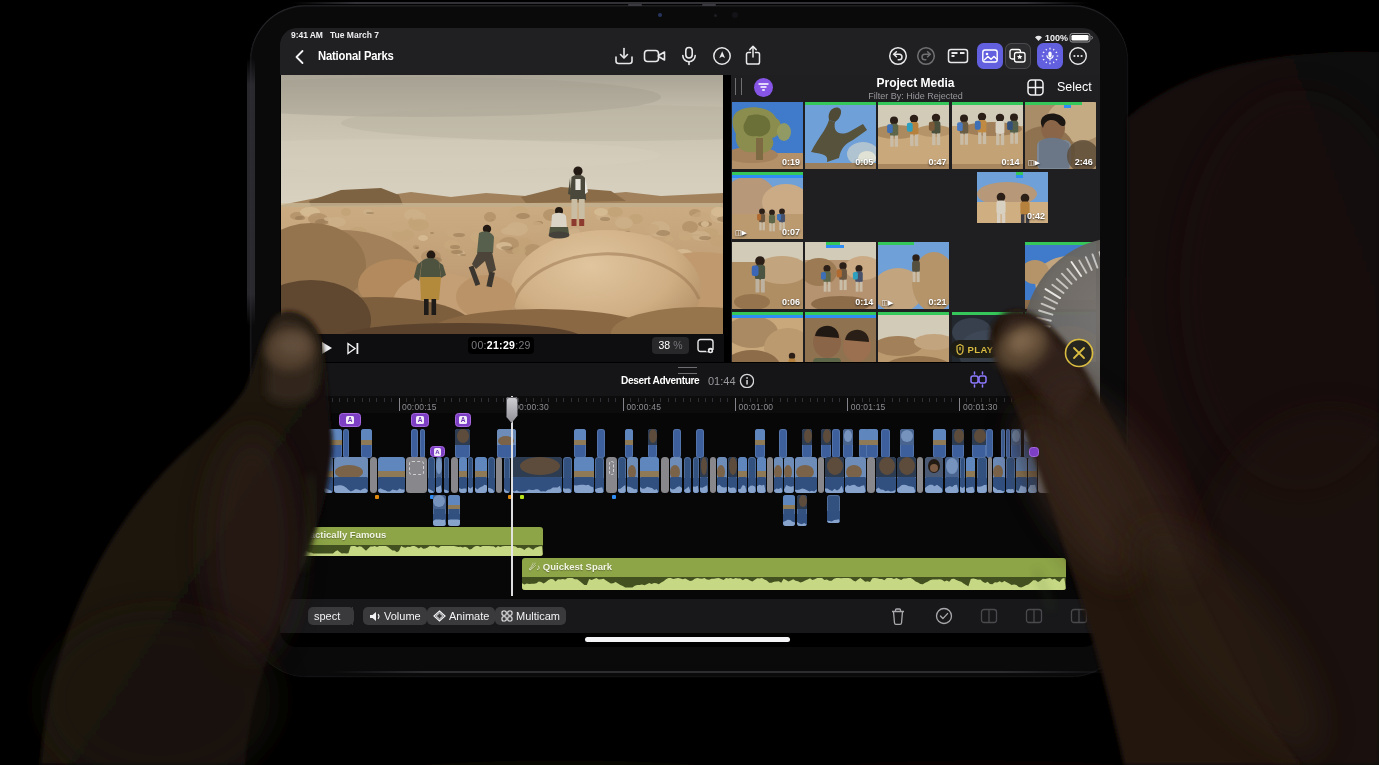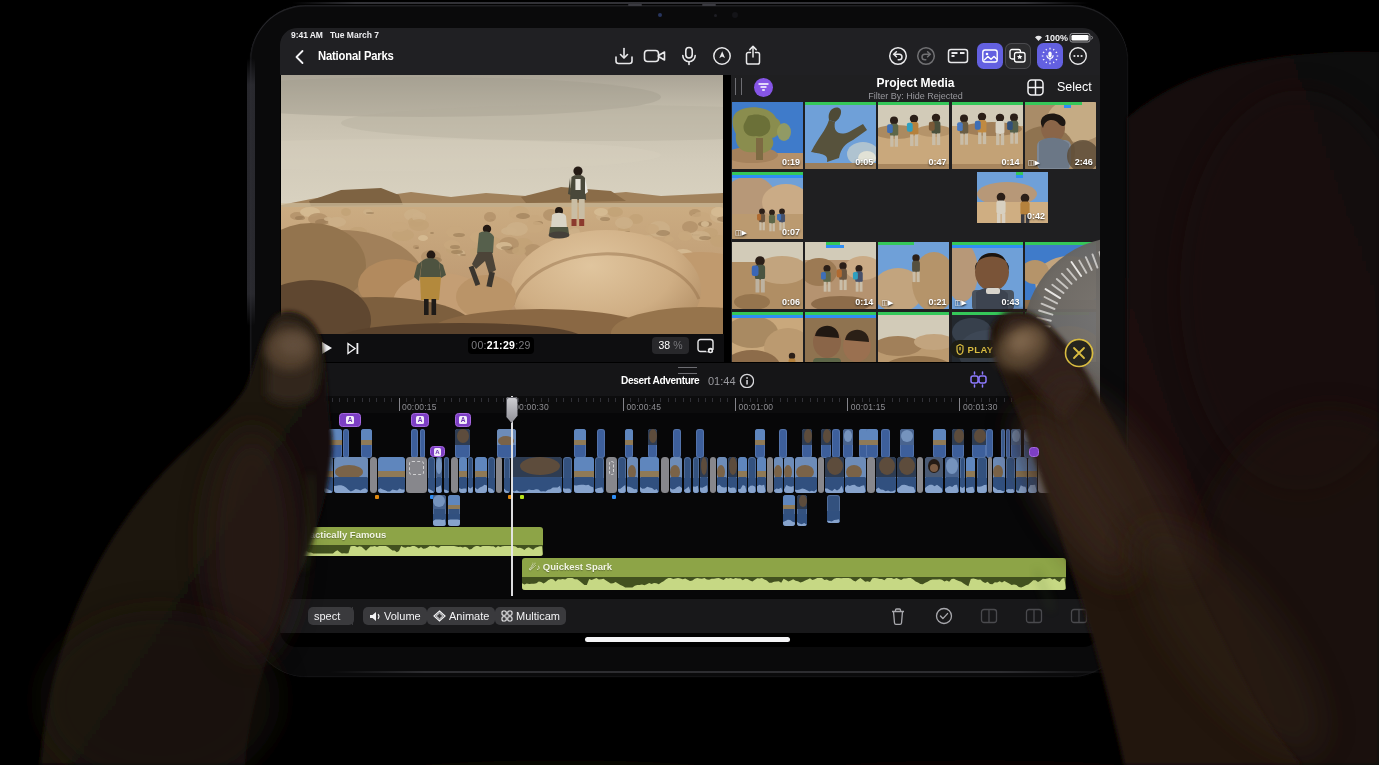--- a/index.html
+++ b/index.html
@@ -645,35 +645,20 @@
               <circle cx="0" cy="-14" r="3.2" fill="#2b1f18"></circle>
               <rect x="-3.4" y="-11.5" width="6.8" height="10" rx="2" fill="#55503e"></rect>
               <rect x="-3" y="-2" width="2.6" height="9" fill="#c9bda8"></rect>
               <rect x="0.6" y="-2" width="2.6" height="9" fill="#c9bda8"></rect>
             </g>
           </svg>
           <div style="position:absolute;left:0px;top:0px;width:36px;height:3px;background:#35c759"></div>
           <div class="camico">◫▶</div>
           <div class="dur">0:21</div>
         </div>
-        <div class="cell" style="left:671.6px;top:213.7px;height:67px">
-          <svg width="71" height="67" viewBox="0 0 71 67">
-            <rect x="0" y="0" width="71" height="67" fill="#6fa0d8" rx="0" opacity="1"></rect>
-            <ellipse cx="10" cy="30" rx="16" ry="30" fill="#b79878" opacity="1"></ellipse>
-            <ellipse cx="40" cy="30" rx="17" ry="19" fill="#7a5438" opacity="1"></ellipse>
-            <path d="M23 28 C21 10 59 10 57 28 C54 16 50 11 40 11 C30 11 26 16 23 28 Z" fill="#1a1410" opacity="1"></path>
-            <rect x="20" y="48" width="42" height="20" fill="#49525e" rx="4" opacity="1"></rect>
-            <path d="M24 50 C32 44 50 44 56 52 L56 67 L24 67 Z" fill="#3d4450" opacity="1"></path>
-            <rect x="34" y="46" width="14" height="6" fill="#d8d4cc" rx="2" opacity="1"></rect>
-          </svg>
-          <div style="position:absolute;left:0px;top:0px;width:71px;height:3px;background:#35c759"></div>
-          <div style="position:absolute;left:0px;top:3px;width:71px;height:3px;background:#2f8ef5"></div>
-          <div class="camico">◫▶</div>
-          <div class="dur">0:43</div>
-        </div>
         <div class="cell" style="left:744.8px;top:213.7px;height:67px">
           <svg width="71" height="67" viewBox="0 0 71 67">
             <rect x="0" y="0" width="71" height="67" fill="#3f7bca" rx="0" opacity="1"></rect>
             <ellipse cx="44" cy="40" rx="34" ry="26" fill="#c2a47e" opacity="1"></ellipse>
             <ellipse cx="10" cy="30" rx="14" ry="12" fill="#b5946a" opacity="1"></ellipse>
             <rect x="0" y="58" width="71" height="9" fill="#8d6c4a" rx="0" opacity="1"></rect>
           </svg>
           <div style="position:absolute;left:0px;top:0px;width:71px;height:3px;background:#35c759"></div>
         </div>
         <div class="cell" style="left:452.0px;top:283.8px;height:50px">

